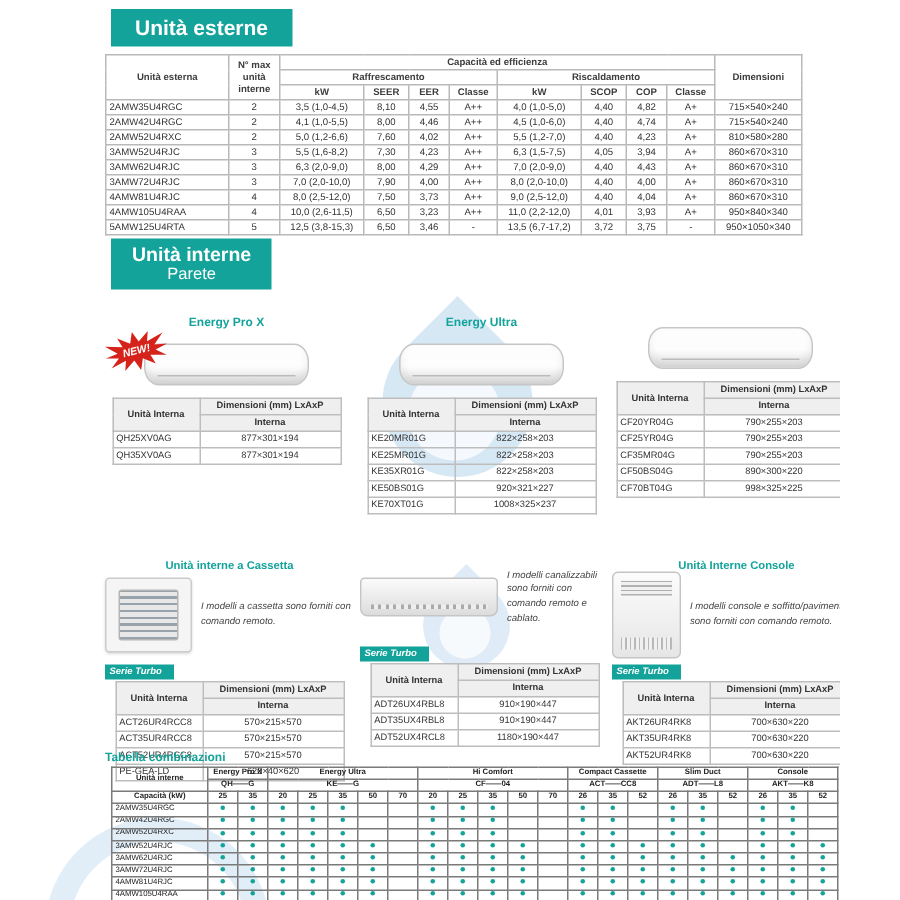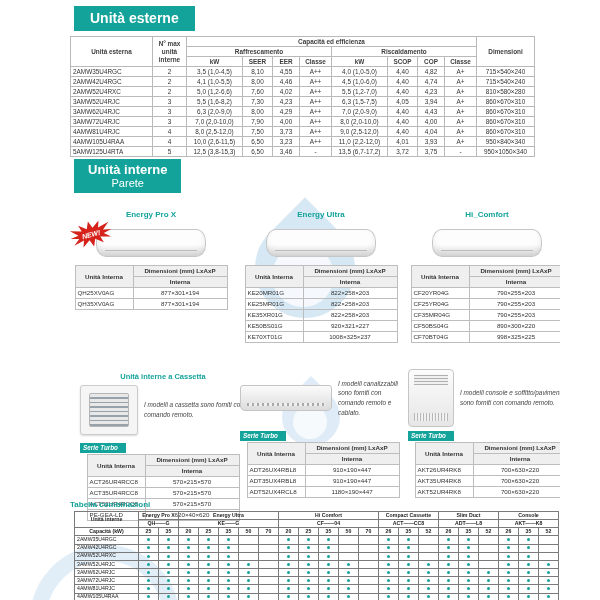--- a/index.html
+++ b/index.html
@@ -44,21 +44,21 @@
   .wtab th{background:#efefef;font-weight:bold;}
   .wtab .left{text-align:left;}
   .burst{position:absolute;left:0px;top:0px;width:42px;height:26px;background:#d5231b;
          transform:rotate(-14deg);display:flex;align-items:center;justify-content:center;
          clip-path:polygon(50% 0%,57% 28%,75% 7%,70% 32%,97% 20%,80% 45%,100% 50%,80% 58%,
                    95% 78%,70% 68%,75% 93%,57% 72%,50% 100%,43% 72%,25% 93%,30% 68%,
                    5% 78%,20% 58%,0% 50%,20% 45%,3% 20%,30% 32%,25% 7%,43% 28%);}
   .burst span{color:#fff;font-size:7px;font-weight:bold;font-style:italic;}
   
   .sp-panel{position:absolute;top:372px;width:166px;}
-  .sp-panel.p0{left:80px}.sp-panel.p1{left:240px}.sp-panel.p2{left:408px}
+  .sp-panel.p0{left:70px}.sp-panel.p1{left:240px}.sp-panel.p2{left:408px}
   .sp-title{font-size:7.5px;font-weight:bold;color:#14a39a;text-align:center;margin-bottom:3px;}
   .sp-body{display:flex;gap:6px;align-items:center;height:52px;}
   .sp-desc{font-size:6.4px;font-style:italic;color:#444;line-height:1.5;flex:1;}
   .serie{display:inline-block;background:#14a39a;color:#fff;font-size:6.3px;font-weight:bold;
          font-style:italic;padding:1px 8px 1.5px 3px;margin-top:3px;}
   .img-cassette{width:56px;height:48px;background:#f5f5f5;border:1px solid #ccc;border-radius:3px;
                 position:relative;box-shadow:0 1px 2px rgba(0,0,0,.15);flex:none;}
   .img-cassette::before{content:'';position:absolute;left:8px;right:8px;top:7px;bottom:7px;
                 border:1px solid #b5b5b5;border-radius:2px;
                 background:repeating-linear-gradient(0deg,#98a2aa 0 1.5px,#e8e8e8 1.5px 4.5px);}
@@ -330,21 +330,20 @@
               <td>920×321×227</td>
             </tr>
             <tr>
               <td class="left">KE70XT01G</td>
               <td>1008×325×237</td>
             </tr>
           </tbody>
         </table>
       </div>
       <div class="wall-panel p2">
-        <div class="panel-title">Hi_Comfort</div>
         <div class="img-wrap">
           <div class="img-wall"></div>
         </div>
         <table class="wtab">
           <colgroup>
             <col style="width: 58px;">
             <col style="width: 94px;">
           </colgroup>
           <thead>
             <tr>
@@ -442,21 +441,21 @@
             <tr>
               <td class="left">ADT35UX4RBL8</td>
               <td>910×190×447</td>
             </tr>
             <tr>
               <td class="left">ADT52UX4RCL8</td>
               <td>1180×190×447</td>
             </tr>
           </tbody>
         </table></div>
-      <div class="sp-panel p2"><div class="sp-body">
+      <div class="sp-panel p2"><div class="sp-title">Unità Interne Console</div><div class="sp-body">
           <div class="img-console"></div>
           <div class="sp-desc">I modelli console e soffitto/pavimento sono forniti con comando remoto.</div>
         </div><div class="serie">Serie Turbo</div><table class="wtab">
           <colgroup>
             <col style="width: 58px;">
             <col style="width: 94px;">
           </colgroup>
           <thead>
             <tr>
               <th rowspan="2">Unità Interna</th>

